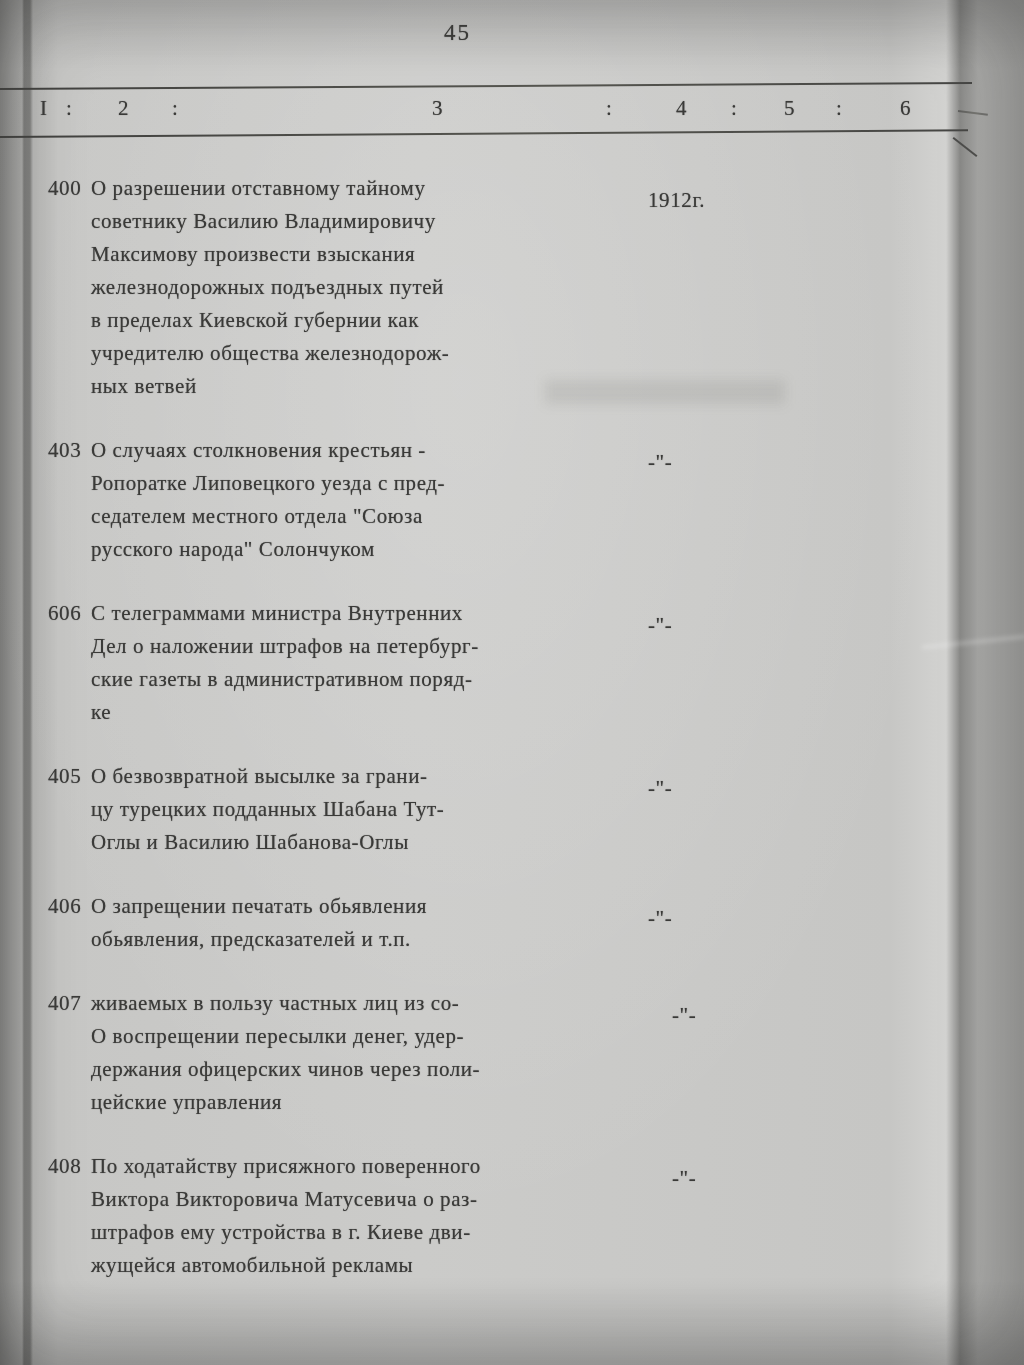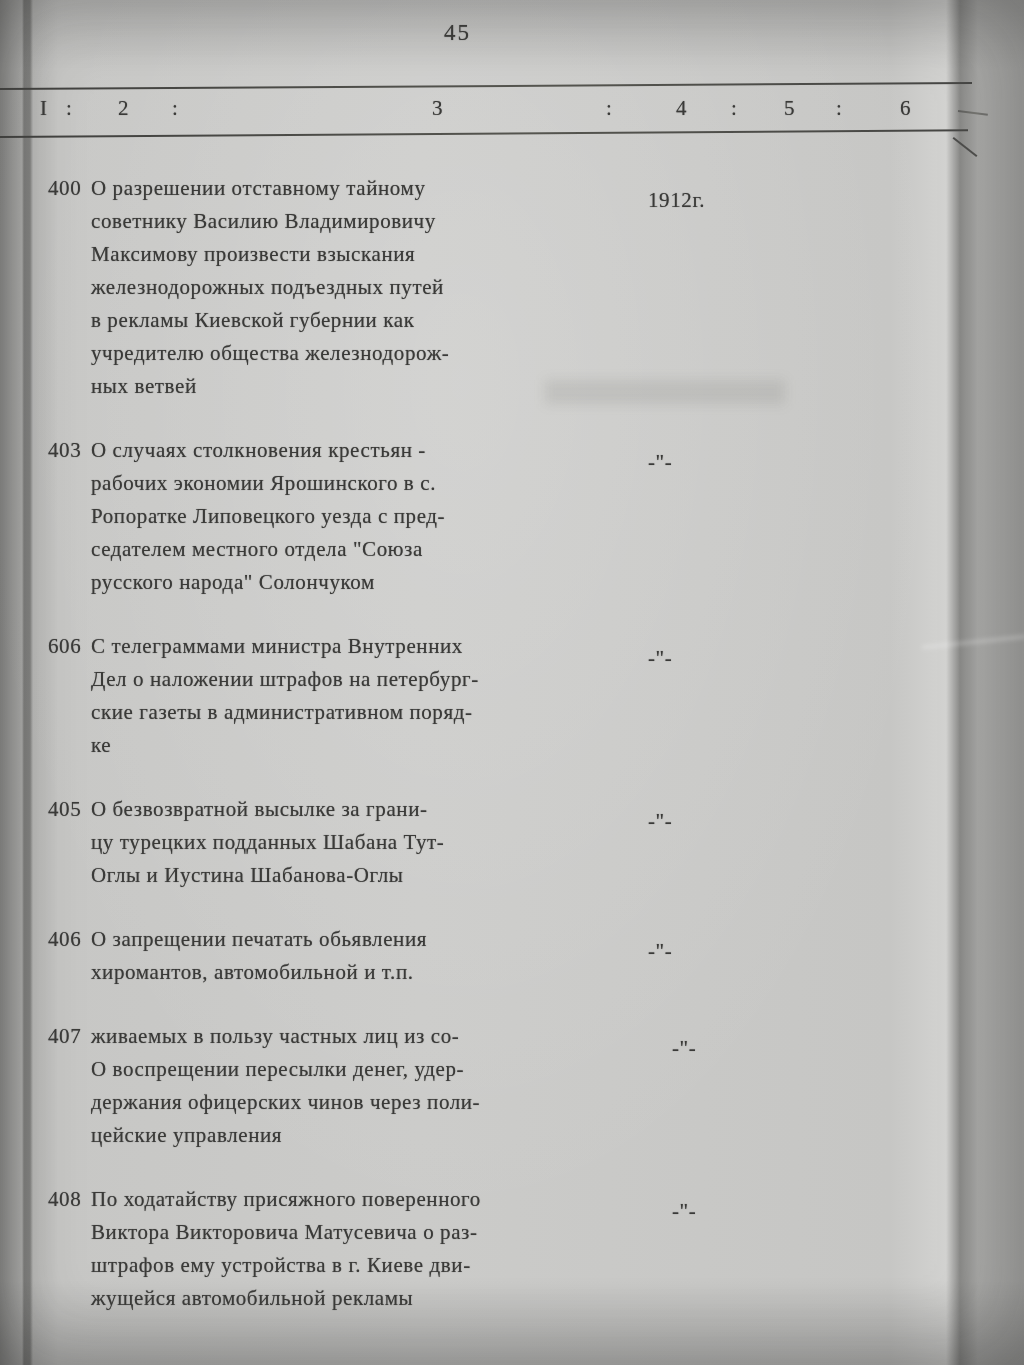--- a/index.html
+++ b/index.html
@@ -63,32 +63,31 @@
   <div class="tick-mark"></div>
 
   <div class="entries txt" id="entries">
   <div class="entry">
     <div class="entry-number">400</div>
     <div class="entry-text">
           <div class="tline">О разрешении отставному тайному</div>
           <div class="tline">советнику Василию Владимировичу</div>
           <div class="tline">Максимову произвести взыскания</div>
           <div class="tline">железнодорожных подъездных путей</div>
-          <div class="tline">в рекламы Киевской губернии как</div>
+          <div class="tline">в пределах Киевской губернии как</div>
           <div class="tline">учредителю общества железнодорож-</div>
           <div class="tline">ных ветвей</div>
         </div>
     <div class="entry-date">1912г.</div>
   </div>
 
   <div class="entry">
     <div class="entry-number">403</div>
     <div class="entry-text">
           <div class="tline">О случаях столкновения крестьян -</div>
-          <div class="tline">рабочих экономии Ярошинского в с.</div>
           <div class="tline">Ропоратке Липовецкого уезда с пред-</div>
           <div class="tline">седателем местного отдела "Союза</div>
           <div class="tline">русского народа" Солончуком</div>
         </div>
     <div class="entry-date">-"-</div>
   </div>
 
   <div class="entry">
     <div class="entry-number">606</div>
     <div class="entry-text">
@@ -98,30 +97,30 @@
           <div class="tline">ке</div>
         </div>
     <div class="entry-date">-"-</div>
   </div>
 
   <div class="entry">
     <div class="entry-number">405</div>
     <div class="entry-text">
           <div class="tline">О безвозвратной высылке за грани-</div>
           <div class="tline">цу турецких подданных Шабана Тут-</div>
-          <div class="tline">Оглы и Иустина Шабанова-Оглы</div>
+          <div class="tline">Оглы и Василию Шабанова-Оглы</div>
         </div>
     <div class="entry-date">-"-</div>
   </div>
 
   <div class="entry">
     <div class="entry-number">406</div>
     <div class="entry-text">
           <div class="tline">О запрещении печатать обьявления</div>
-          <div class="tline">хиромантов, автомобильной и т.п.</div>
+          <div class="tline">обьявления, предсказателей и т.п.</div>
         </div>
     <div class="entry-date">-"-</div>
   </div>
 
   <div class="entry">
     <div class="entry-number">407</div>
     <div class="entry-text">
           <div class="tline">живаемых в пользу частных лиц из со-</div>
           <div class="tline">О воспрещении пересылки денег, удер-</div>
           <div class="tline">держания офицерских чинов через поли-</div>

